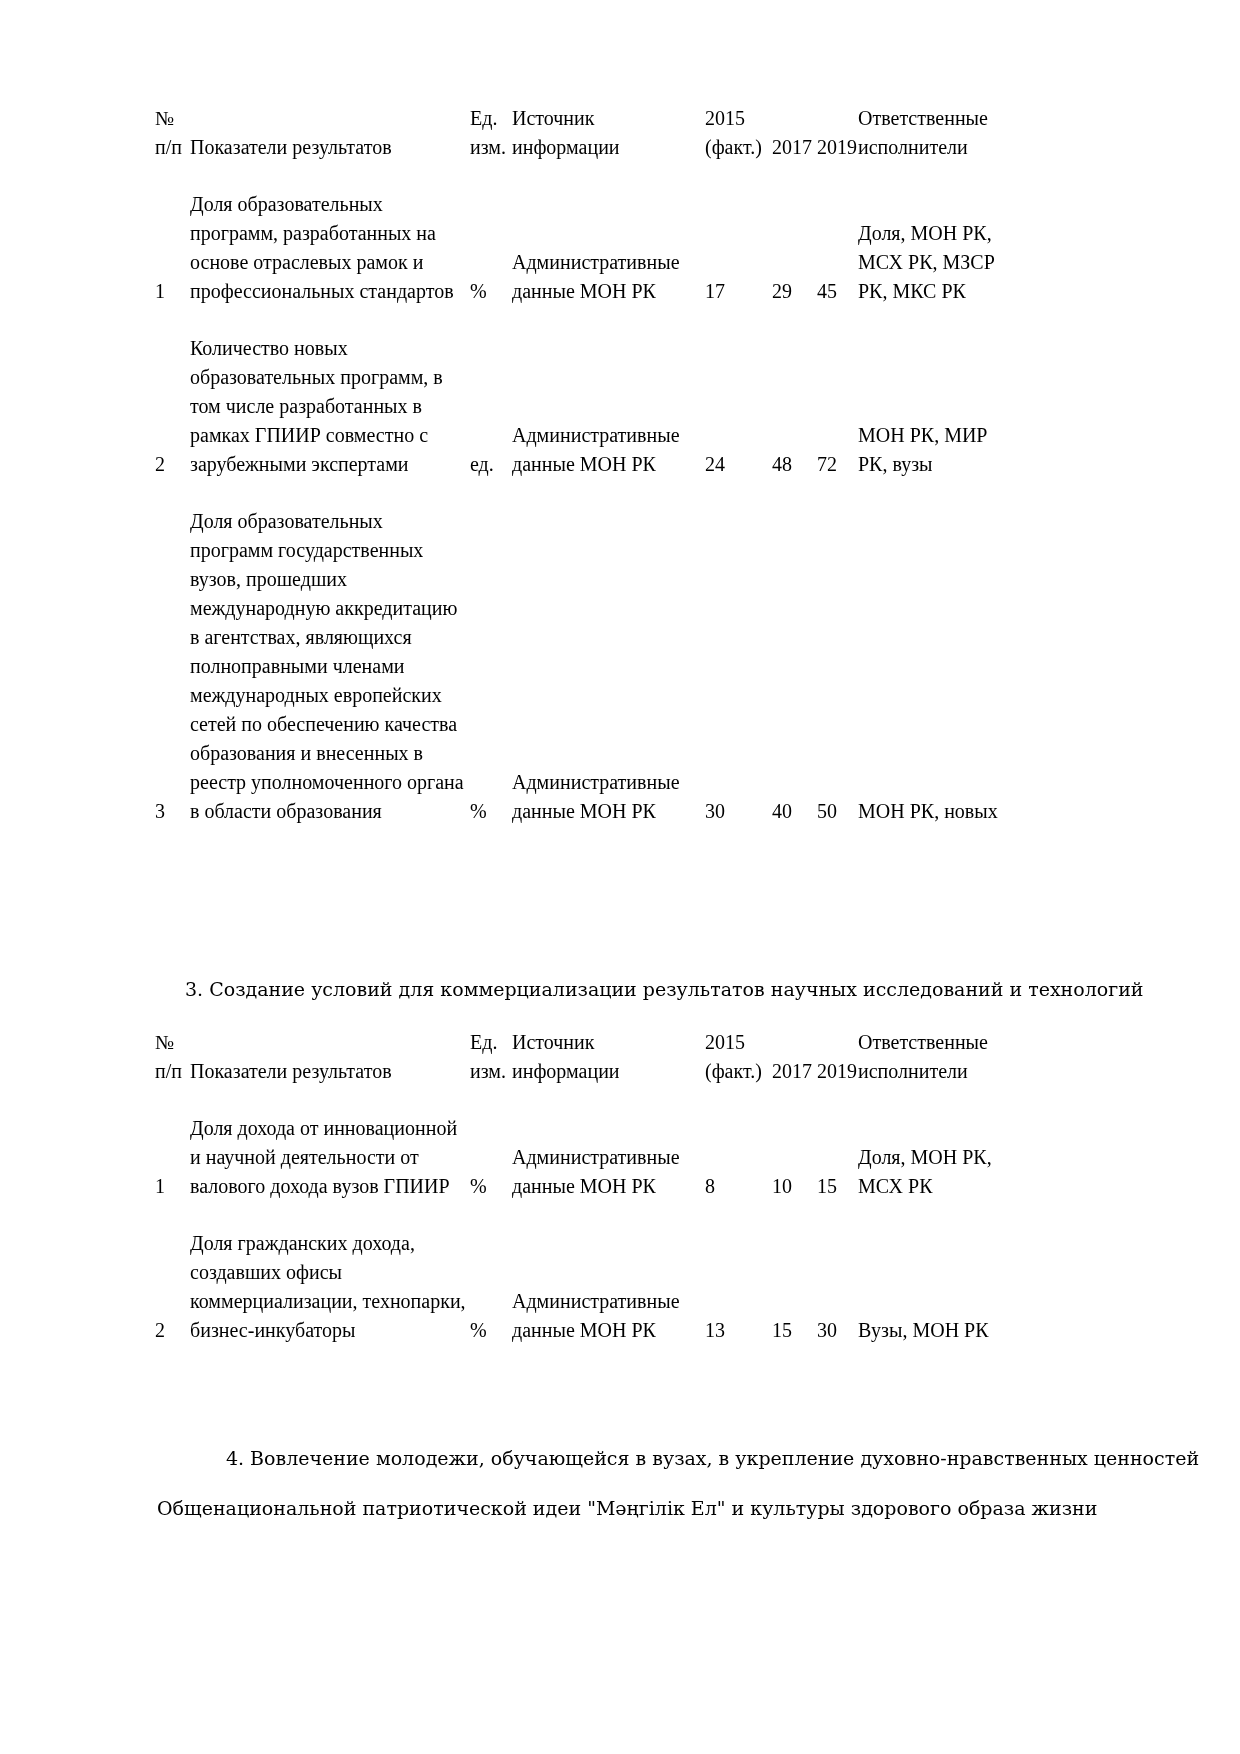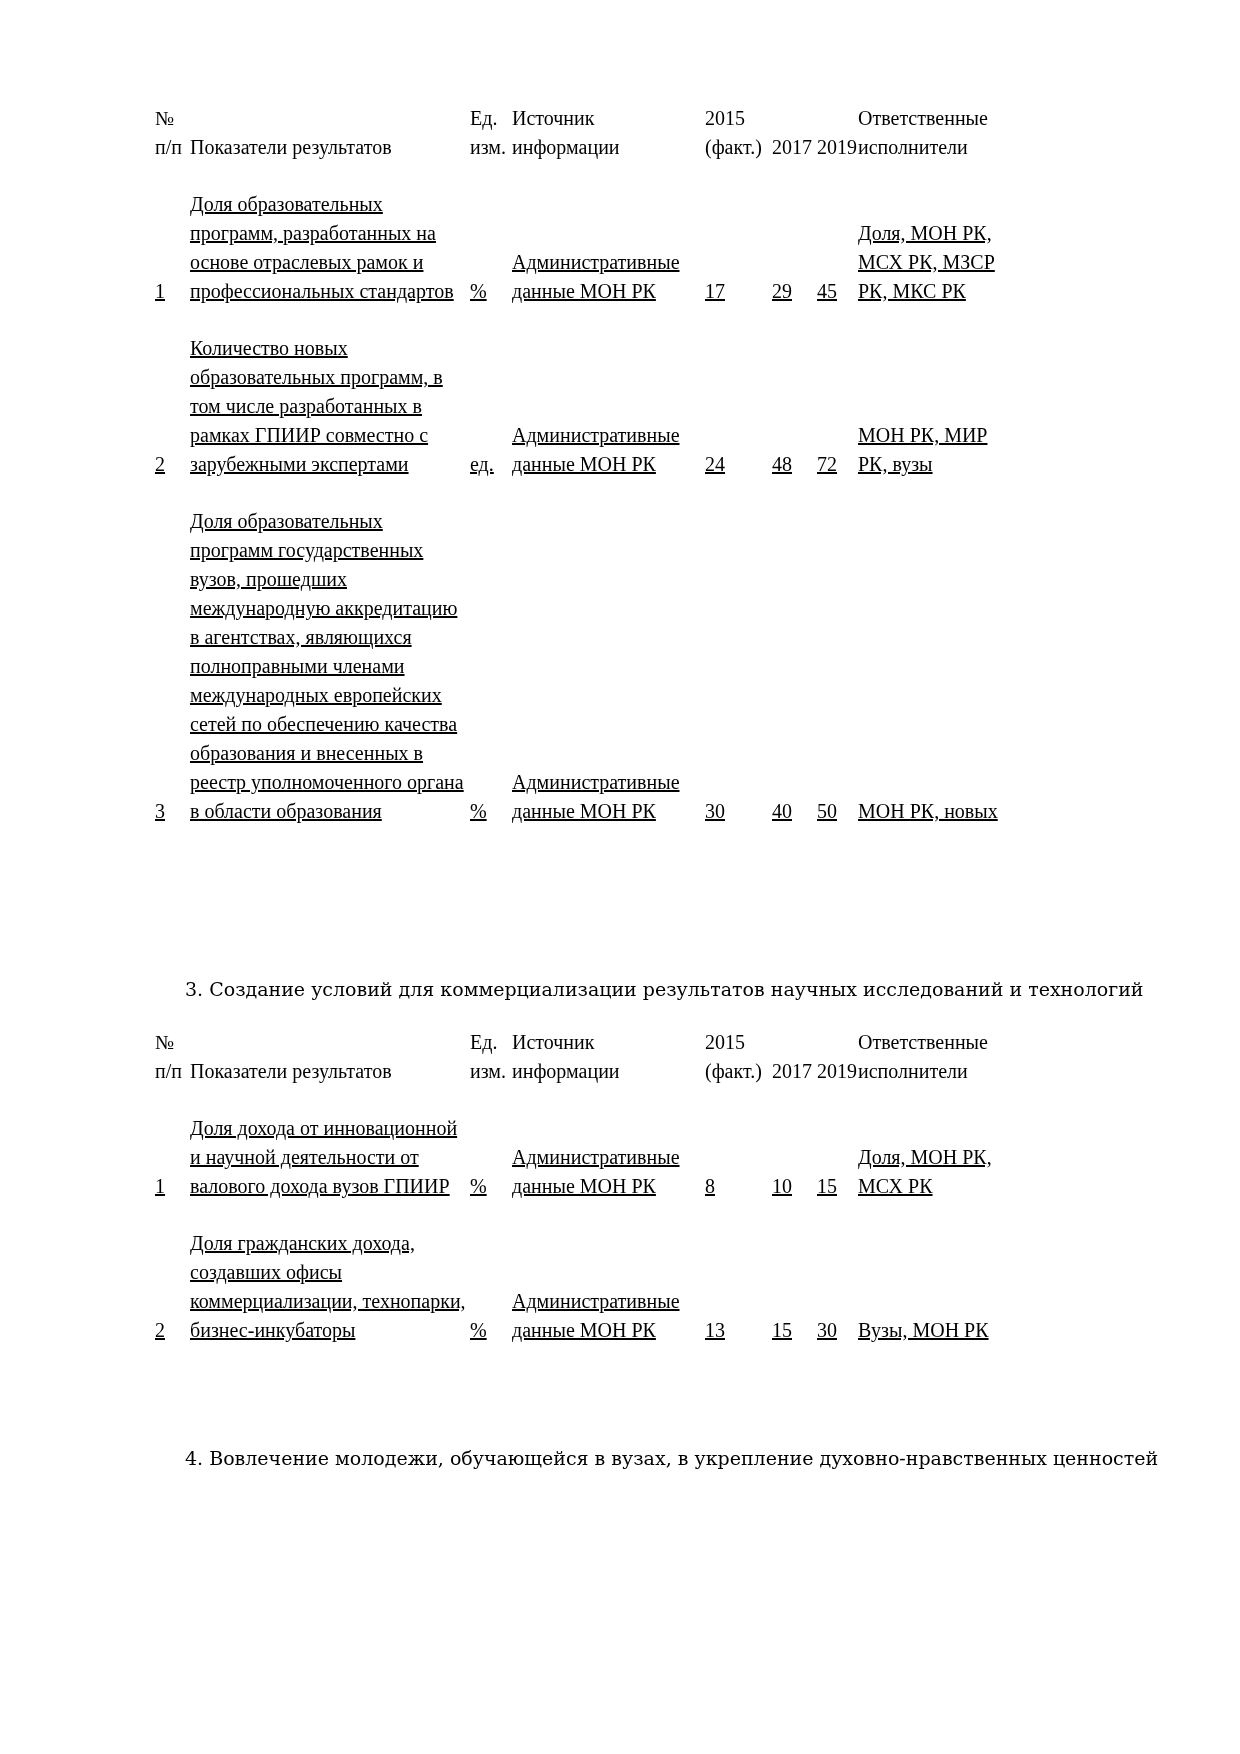--- a/index.html
+++ b/index.html
@@ -23,21 +23,21 @@
   }
   .doc-table th, .doc-table td {
     padding:0;
     text-align:left;
     vertical-align:bottom;
     font-weight:normal;
     word-wrap:break-word;
   }
   .doc-table thead th { vertical-align:bottom; }
   .hl { display:block; }
-  .doc-table tbody td { padding-top:28px;text-decoration:underline; }
+  .doc-table tbody td { padding-top:28px; }
   .c-unit { padding-left:2px; }
   .c-n { padding-left:3px; }
   .c-src { padding-right:6px; }
   .c-ind { padding-right:12px; }
   col.w-num  { width:35px; }
   col.w-ind  { width:280px; }
   col.w-unit { width:42px; }
   col.w-src  { width:193px; }
   col.w-y15  { width:67px; }
   col.w-y17  { width:45px; }
@@ -54,21 +54,21 @@
   }
   table.doc-table.second { margin-top:24px; }
 
   .closing {
     margin:88px 0 0 157px;
     font-family:"DejaVu Serif", serif;
     font-size:19px;
     line-height:50px;
   }
   .closing-line { white-space:nowrap; }
-  .closing-line.indent { text-indent:28px; }
+  .closing-line.indent { text-indent:28px;text-align:center; }
 </style>
 </head>
 <body>
 
 <div class="page">
 
   <table class="doc-table first">
     <colgroup>
       <col class="w-num">
         <col class="w-ind">
@@ -199,15 +199,16 @@
         <td class="c-n">13</td>
         <td class="c-n">15</td>
         <td class="c-n">30</td>
         <td>Вузы, МОН РК</td>
       </tr>
     </tbody>
   </table>
 
   <div class="closing">
     <div class="closing-line indent">4. Вовлечение молодежи, обучающейся в вузах, в укрепление духовно-нравственных ценностей</div>
+    <div class="closing-line">Общенациональной патриотической идеи "Мәңгілік Ел" и культуры здорового образа жизни</div>
   </div>
 
 </div>
 
 </body></html>

